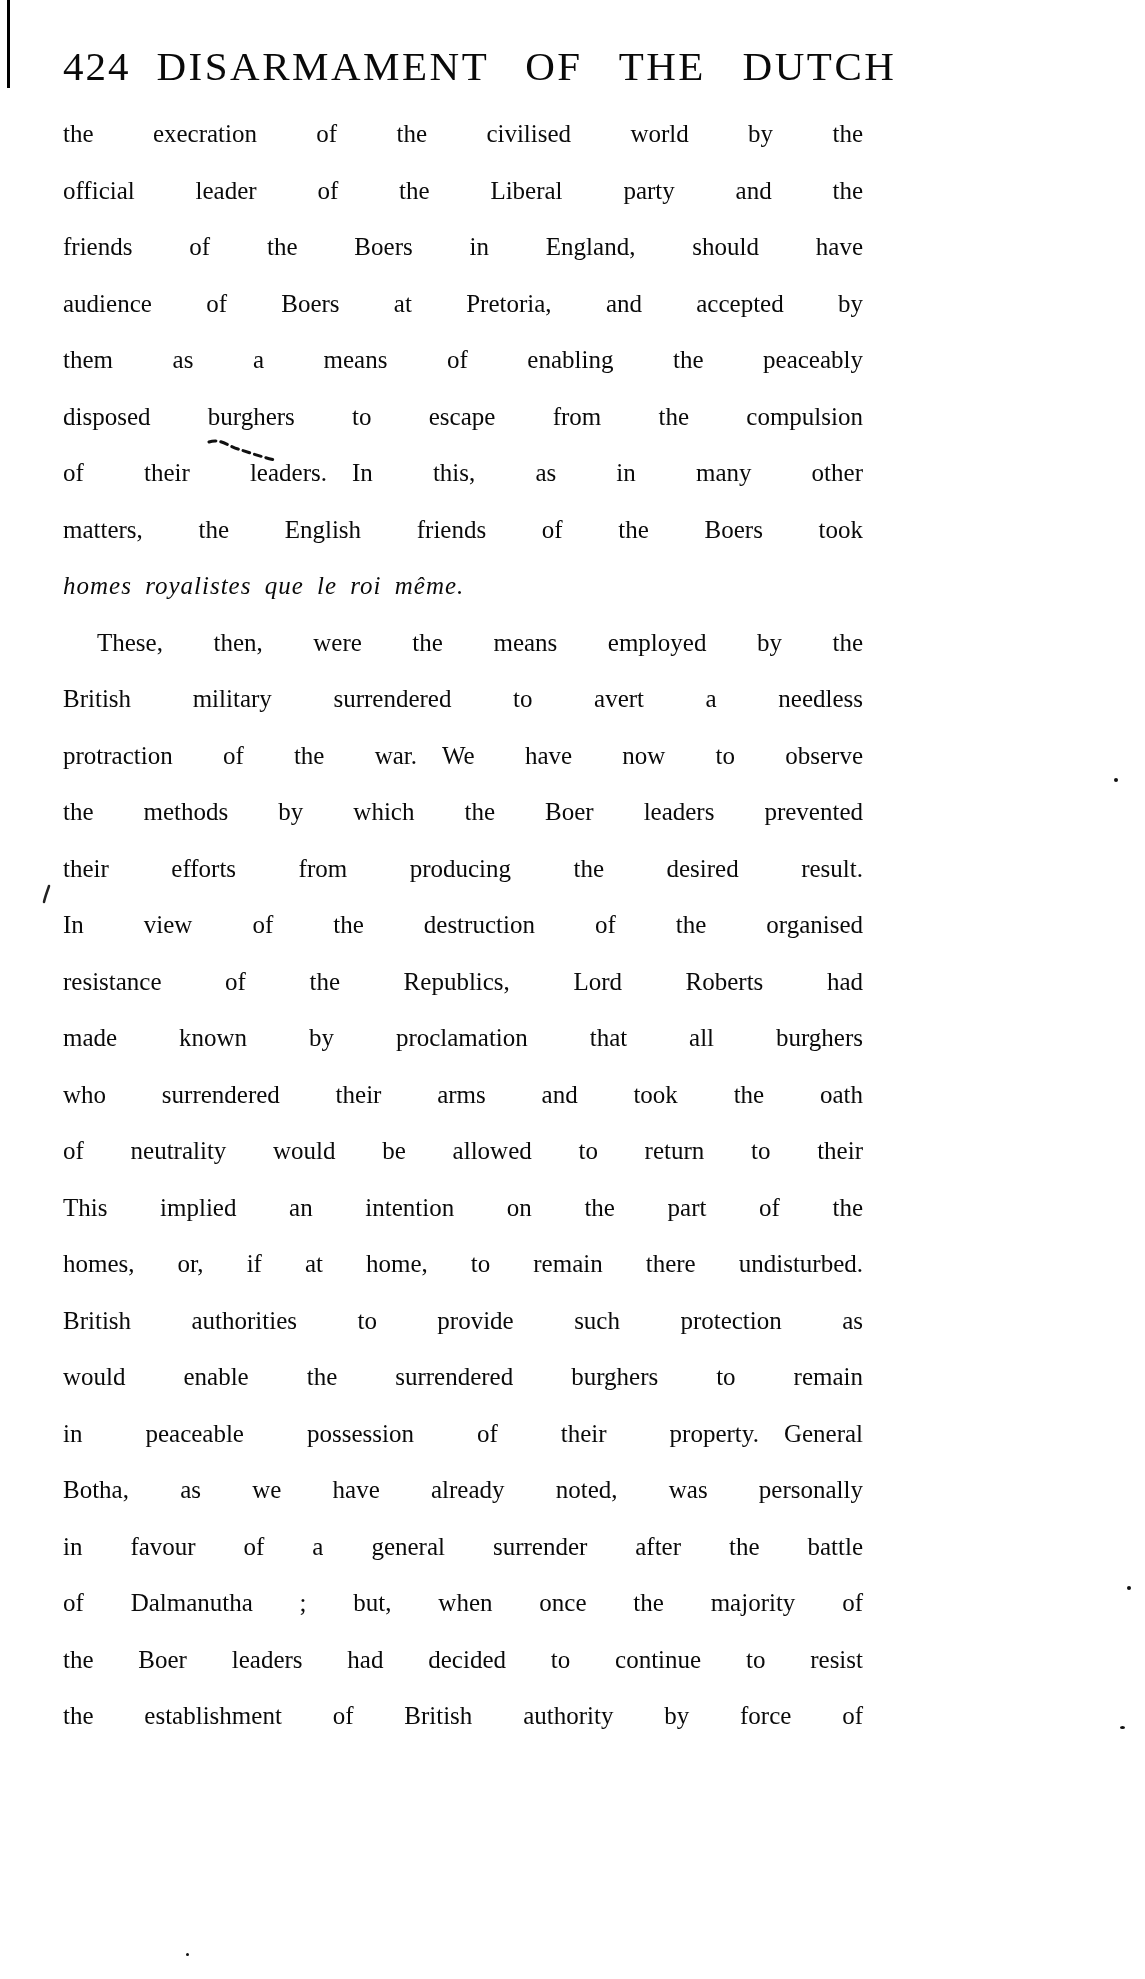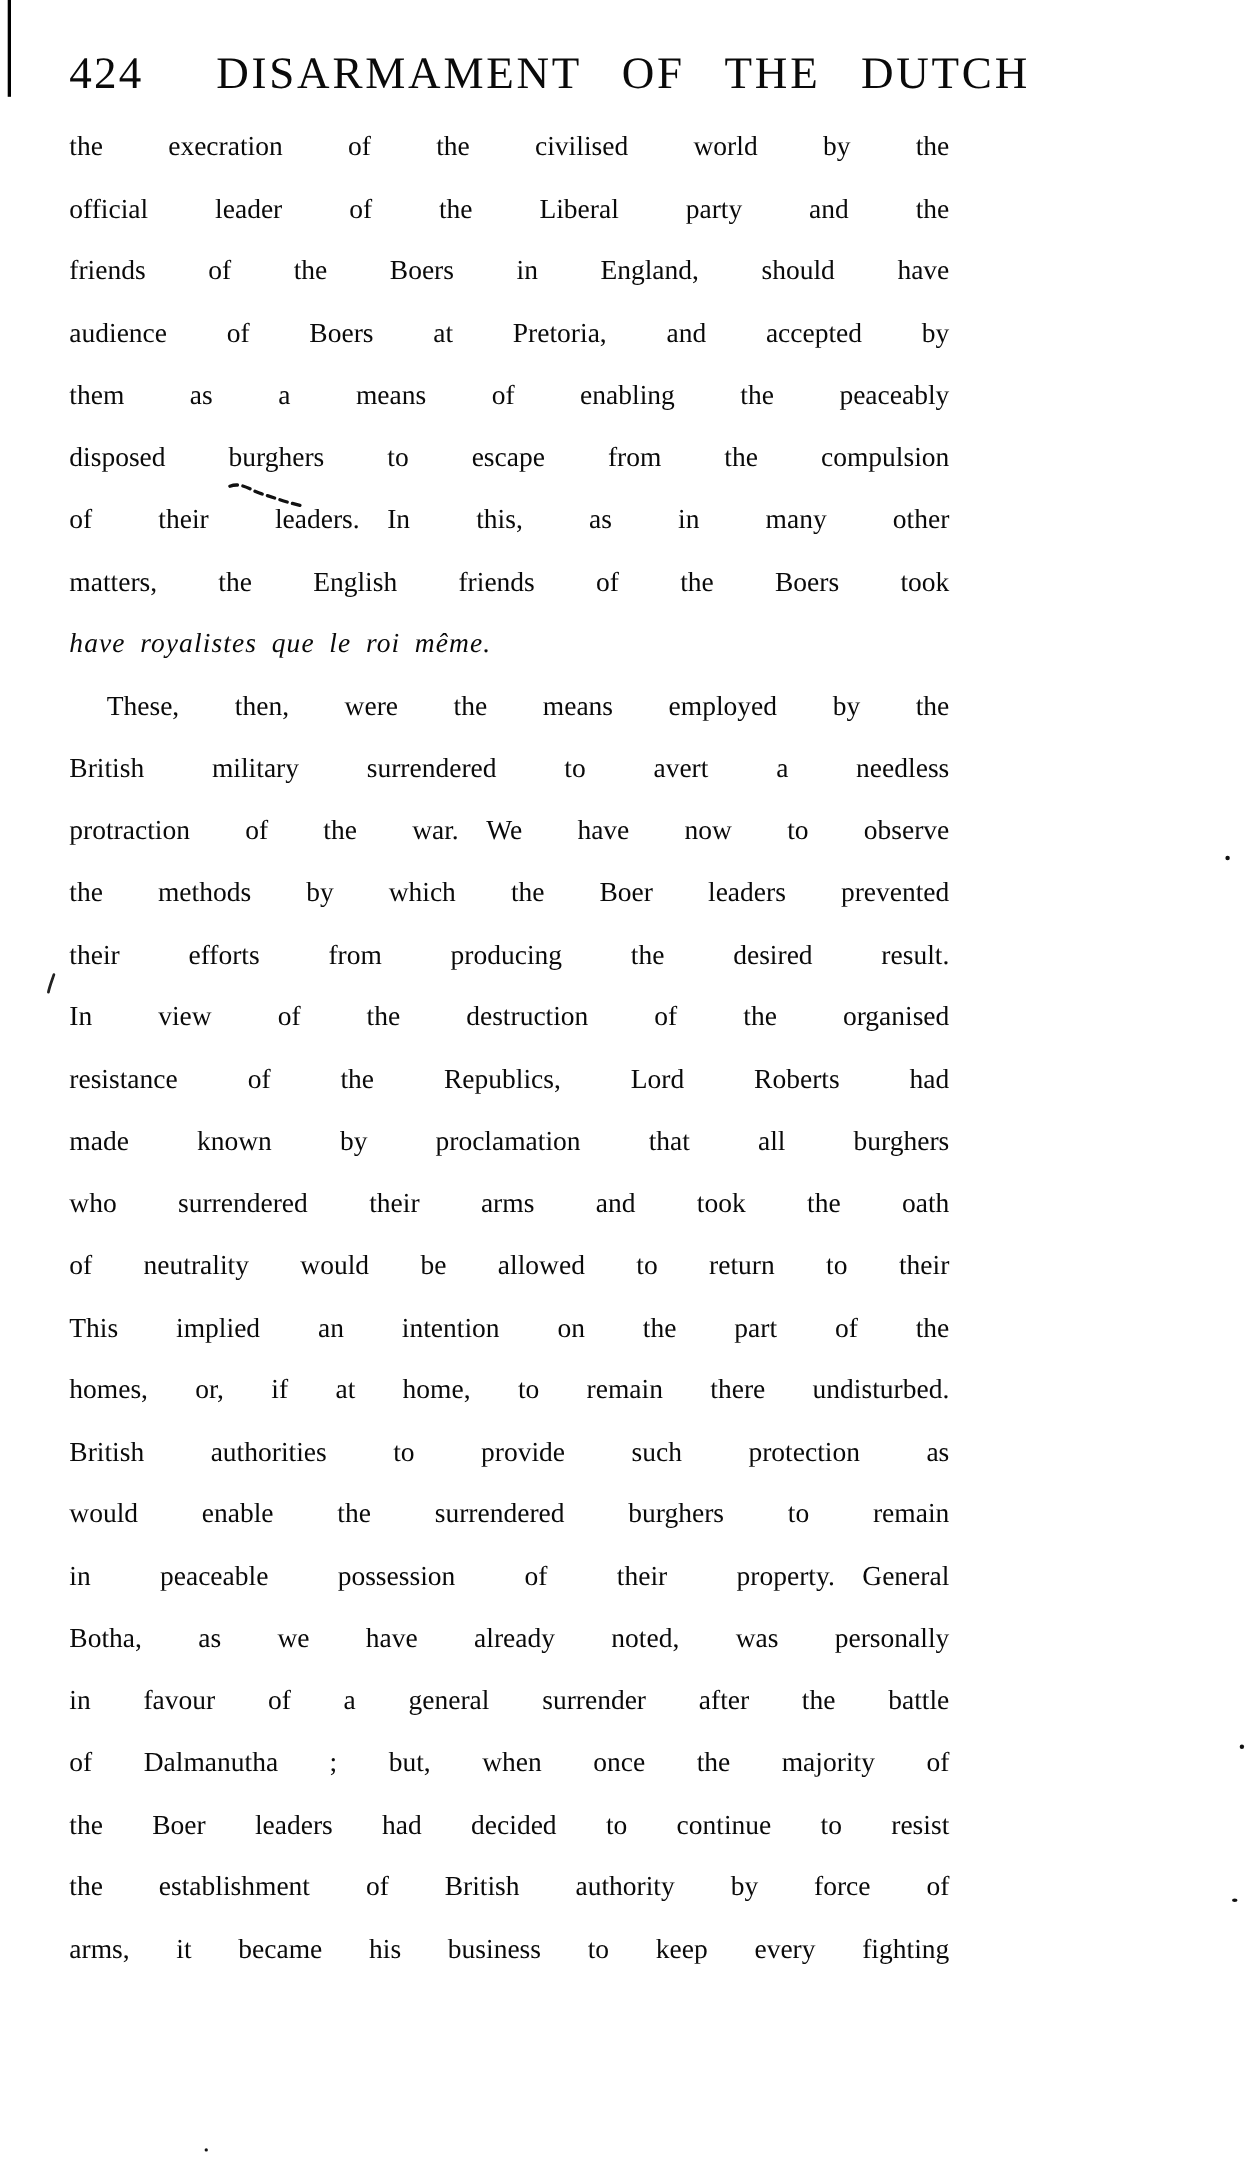--- a/index.html
+++ b/index.html
@@ -20,21 +20,20 @@
   .page-header {
     position: absolute;
     left: 63px;
     top: 42px;
     width: 805px;
     display: flex;
     align-items: baseline;
     font-size: 41px;
     line-height: 48px;
     white-space: nowrap;
-    gap: 40px;
   }
   .page-number {
     letter-spacing: 2px;
     margin-right: 26px;
   }
   .running-title {
     letter-spacing: 2.5px;
     word-spacing: 24px;
   }
   .page-body {
@@ -103,42 +102,41 @@
 
   <div class="page-body">
       <div class="line">the execration of the civilised world by the</div>
       <div class="line">official leader of the Liberal party and the</div>
       <div class="line">friends of the Boers in England, should have</div>
       <div class="line">audience of Boers at Pretoria, and accepted by</div>
       <div class="line">them as a means of enabling the peaceably</div>
       <div class="line">disposed burghers to escape from the compulsion</div>
       <div class="line">of their leaders. In this, as in many other</div>
       <div class="line">matters, the English friends of the Boers took</div>
-      <div class="line italic">have royalistes que le roi même.</div>
+      <div class="line italic">homes royalistes que le roi même.</div>
       <div class="line indent">These, then, were the means employed by the</div>
       <div class="line">British military surrendered to avert a needless</div>
       <div class="line">protraction of the war. We have now to observe</div>
       <div class="line">the methods by which the Boer leaders prevented</div>
       <div class="line">their efforts from producing the desired result.</div>
       <div class="line">In view of the destruction of the organised</div>
       <div class="line">resistance of the Republics, Lord Roberts had</div>
       <div class="line">made known by proclamation that all burghers</div>
       <div class="line">who surrendered their arms and took the oath</div>
       <div class="line">of neutrality would be allowed to return to their</div>
       <div class="line">This implied an intention on the part of the</div>
       <div class="line">homes, or, if at home, to remain there undisturbed.</div>
       <div class="line">British authorities to provide such protection as</div>
       <div class="line">would enable the surrendered burghers to remain</div>
       <div class="line">in peaceable possession of their property. General</div>
       <div class="line">Botha, as we have already noted, was personally</div>
       <div class="line">in favour of a general surrender after the battle</div>
       <div class="line">of Dalmanutha ; but, when once the majority of</div>
       <div class="line">the Boer leaders had decided to continue to resist</div>
       <div class="line">the establishment of British authority by force of</div>
-      <div class="line">arms, it became his business to keep every fighting</div>
     </div>
 
   <svg class="smudge" viewBox="0 0 72 28" xmlns="http://www.w3.org/2000/svg">
     <path d="M3 5 C 14 1, 22 9, 32 12 S 52 19, 69 23" fill="none" stroke="#111" stroke-width="3" stroke-dasharray="7 5" stroke-linecap="round"></path>
   </svg>
 
   <svg class="margin-mark" viewBox="0 0 10 20" xmlns="http://www.w3.org/2000/svg">
     <path d="M7 2 C 5 8, 3 13, 2 18" fill="none" stroke="#222" stroke-width="2.5" stroke-linecap="round"></path>
   </svg>
 

